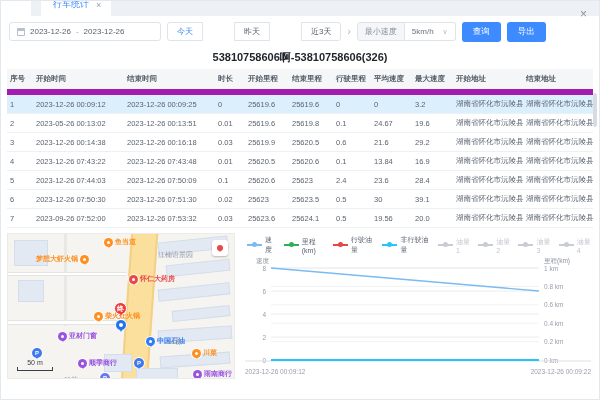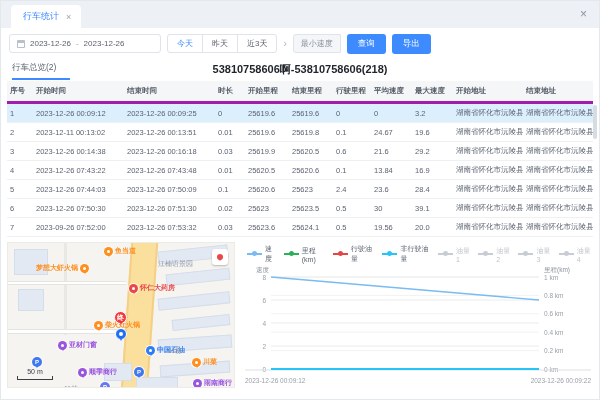--- a/index.html
+++ b/index.html
@@ -1,53 +1,53 @@
 <!DOCTYPE html>
 <html><head>
 <meta charset="utf-8">
 <style>
   * { margin:0; padding:0; box-sizing:border-box; }
   html,body { width:600px; height:400px; background:#fff; font-family:"Liberation Sans","DejaVu Sans",sans-serif; }
   .app { width:600px; height:400px; background:#fff; border:1px solid #e3e7ee; overflow:hidden; position:relative; }
 
   
-  .tabstrip { height:27px; background:#edf0f4; display:flex; align-items:flex-end; padding-left:10px; position:relative; }
+  .tabstrip { height:15px; background:#edf0f4; display:flex; align-items:flex-end; padding-left:10px; position:relative;margin-left:30px; }
   .tab { background:#fff; color:#3d8bff; font-size:9px; padding:5px 10px 5px 12px; border-radius:4px 4px 0 0; display:flex; align-items:center; gap:7px; }
   .tab-close { color:#9aa2ae; font-size:9px; cursor:pointer; }
   .strip-close { position:absolute; right:12px; top:7px; color:#8b93a0; font-size:12px; line-height:1; cursor:pointer; }
 
   
   .filterbar { height:31px; display:flex; align-items:center; gap:6px; padding:0 8px; background:#fff; }
   .ctrl { height:19px; border:1px solid #dfe3ea; border-radius:3px; background:#fff; display:inline-flex; align-items:center; font-size:8px; color:#5b6370; padding:0 7px; }
   .unit { width:198px; gap:6px; }
   .circle-icon { width:7px; height:7px; border:1px solid #c6ccd6; border-radius:50%; display:inline-block; }
   .daterange { width:152px; gap:5px; justify-content:flex-start; }
   .cal-icon { width:8px; height:8px; border:1px solid #b9c0cc; border-radius:1px; border-top:3px solid #b9c0cc; display:inline-block; }
   .dsep { color:#9aa2ae; }
-  .btngroup { display:flex; }
+  .btngroup { display:flex;gap:32px; }
   .qbtn { height:19px; background:#fff; border:1px solid #dfe3ea; font-size:8px; color:#5b6370; padding:0 9px; margin-left:-1px; cursor:pointer; font-family:inherit; }
   .qbtn:first-child { border-radius:3px 0 0 3px; margin-left:0; }
   .qbtn:last-child { border-radius:0 3px 3px 0; }
   .qbtn.active { color:#3d8bff; position:relative; z-index:1; }
   .chev { color:#aeb5c0; font-size:10px; }
   .minspeed { display:flex; }
   .ms-label { height:19px; display:inline-flex; align-items:center; padding:0 7px; background:#f4f6f9; border:1px solid #dfe3ea; border-radius:3px 0 0 3px; font-size:8px; color:#8a909b; }
   .ms-select { height:19px; display:inline-flex; align-items:center; gap:9px; padding:0 7px; border:1px solid #dfe3ea; border-left:none; border-radius:0 3px 3px 0; font-size:8px; color:#6b7280; cursor:pointer; }
   .down { color:#b4bac4; font-size:7px; }
   .primary { height:20px; padding:0 11px; background:#3d8bff; border:none; border-radius:3px; color:#fff; font-size:8.5px; cursor:pointer; font-family:inherit; }
 
   
   .ovhead { position:relative; height:21px; }
   .ov-tab { position:absolute; left:11px; top:3px; font-size:8.5px; color:#5b6370; padding:0 14px 4px 0; border-bottom:2px solid #3d8bff; cursor:pointer; }
   .ov-title { display:block; text-align:center; line-height:20px; font-size:11px; font-weight:bold; color:#1f2329; }
 
   
   .table-wrap { position:relative; margin:1px 8px 0 6px; }
   table { width:100%; border-collapse:collapse; table-layout:fixed; }
-  th { background:#f4f6f8; font-size:7.5px; font-weight:bold; color:#555c66; text-align:left; padding:5px 3px; border-bottom:3px solid #a21caf; white-space:nowrap; overflow:hidden; }
+  th { background:#f4f6f8; font-size:7.5px; font-weight:bold; color:#555c66; text-align:left; padding:5px 3px; border-bottom:6px solid #a21caf; white-space:nowrap; overflow:hidden; }
   td { font-size:7.5px; color:#5b6370; padding:4px 3px; border-bottom:1px solid #eef0f4; white-space:nowrap; overflow:hidden; }
   tr.selected td { background:#dceffd; }
   .tscroll { position:absolute; right:-6px; top:24px; width:4px; height:34px; background:#d7dce3; border-radius:2px; }
 
   
   .bottom { display:flex; gap:10px; padding:5px 8px 0 6px; }
   .map { width:228px; height:146px; position:relative; overflow:hidden; background:#f5f4f1; border:1px solid #ebebe8; flex:none; }
   .bld { position:absolute; background:#e2e9f3; border:1px solid #d4ddea; }
   .road-main { position:absolute; left:118px; top:-6px; width:27px; height:160px; background:#fbdf9d; border-left:2px solid #f3d085; border-right:2px solid #f3d085; transform:rotate(4deg); }
   .wroad { position:absolute; background:#fff; border-top:1px solid #e4e4e1; border-bottom:1px solid #e4e4e1; }
@@ -101,28 +101,31 @@
       <span>2023-12-26</span>
     </div>
     <div class="btngroup">
       <button class="qbtn active">今天</button>
       <button class="qbtn">昨天</button>
       <button class="qbtn">近3天</button>
     </div>
     <span class="chev">›</span>
     <div class="minspeed">
       <span class="ms-label">最小速度</span>
+      <span class="ms-select">
+        <span>5km/h</span>
+        <span class="down">∨</span>
+      </span>
     </div>
     <button class="primary">查询</button>
     <button class="primary">导出</button>
   </div>
 
   <div class="ovhead">
-    <span class="ov-tab">行车总览(2)</span>
-    <span class="ov-title">53810758606啊-53810758606(218)</span>
+    <span class="ov-title">53810758606啊-53810758606(326)</span>
   </div>
 
   <div class="table-wrap">
     <table>
       <colgroup>
         <col style="width:26px">
           <col style="width:91px">
           <col style="width:91px">
           <col style="width:30px">
         <col style="width:44px">
@@ -157,21 +160,21 @@
             <td>25619.6</td>
             <td>25619.6</td>
             <td>0</td>
             <td>0</td>
             <td>3.2</td>
             <td>湖南省怀化市沅陵县沅...</td>
             <td>湖南省怀化市沅陵县沅...</td>
           </tr>
           <tr>
             <td>2</td>
-            <td>2023-12-11 00:13:02</td>
+            <td>2023-05-26 00:13:02</td>
             <td>2023-12-26 00:13:51</td>
             <td>0.01</td>
             <td>25619.6</td>
             <td>25619.8</td>
             <td>0.1</td>
             <td>24.67</td>
             <td>19.6</td>
             <td>湖南省怀化市沅陵县沅...</td>
             <td>湖南省怀化市沅陵县沅...</td>
           </tr>

